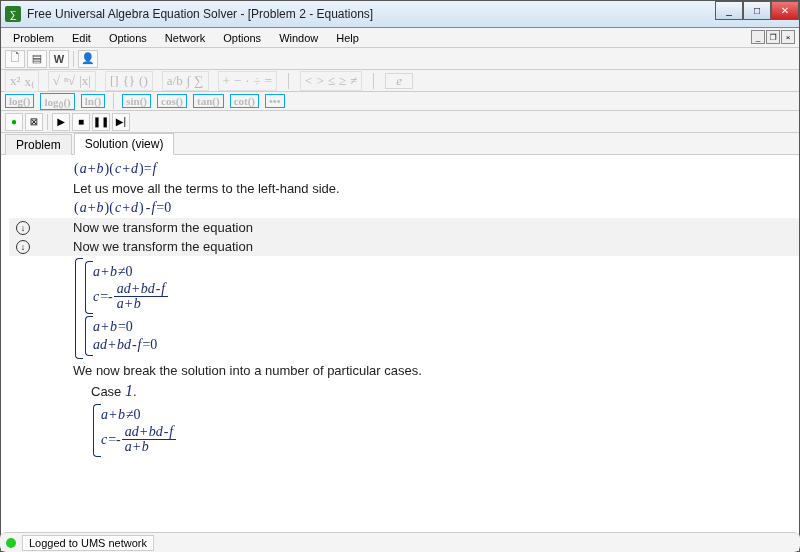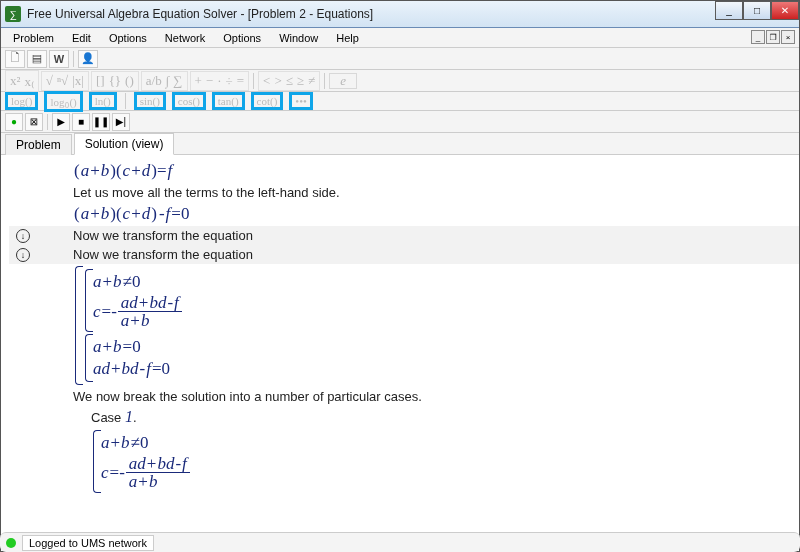--- a/index.html
+++ b/index.html
@@ -15,43 +15,43 @@
 
   .menubar { height:20px; background:#f4f4f4; border-bottom:1px solid #ccc; display:flex; align-items:center; padding:0 4px; gap:2px; position:relative;}
   .menubar .menu-item { padding:2px 8px; cursor:default;}
   .menubar .mdi-controls { position:absolute; right:4px; top:2px; display:flex; gap:1px;}
   .menubar .mdi-controls span { width:14px; height:14px; border:1px solid #888; background:#eee; font-size:8px; display:flex;align-items:center;justify-content:center;}
 
   .toolbar { height:22px; background:#f4f4f4; border-bottom:1px solid #ccc; display:flex; align-items:center; padding:0 4px; gap:2px;}
   .tbtn { width:20px; height:18px; border:1px solid #ccc; background:#fafafa; display:flex; align-items:center; justify-content:center; font-size:11px; color:#444;}
   .tsep{width:1px;height:16px;background:#ccc;margin:0 2px;}
 
-  .toolbar-math { height:22px; background:#f4f4f4; border-bottom:1px solid #ccc; display:flex; align-items:center; padding:0 4px; gap:2px; color:#b8b8b8; font-family:'Times New Roman',serif; font-size:13px;}
+  .toolbar-math { height:22px; background:#f4f4f4; border-bottom:1px solid #ccc; display:flex; align-items:center; padding:0 4px; gap:9px; color:#b8b8b8; font-family:'Times New Roman',serif; font-size:13px;}
   .toolbar-math .g{border:1px solid #e0e0e0; padding:1px 4px; display:flex; gap:4px;min-height:16px;align-items:center;}
   .toolbar-math .ebox{border:1px solid #d8d8d8;width:28px;height:16px;display:flex;align-items:center;justify-content:center;font-style:italic;}
 
   .toolbar-func { height:19px; background:#f4f4f4; border-bottom:1px solid #ccc; display:flex; align-items:center; padding:0 4px; gap:6px; color:#bbb; font-family:'Times New Roman',serif; font-size:11px;}
-  .toolbar-func span{border:3px solid #0ea5e9;padding:0 3px;}
+  .toolbar-func span{border:1px solid #0ea5e9;padding:0 3px;font-weight:bold;}
 
   .playbar { height:22px; background:#f4f4f4; border-bottom:1px solid #ccc; display:flex; align-items:center; padding:0 4px; gap:2px;}
   .pbtn { width:18px;height:18px;border:1px solid #ccc;background:#fafafa;display:flex;align-items:center;justify-content:center;font-size:10px;}
   .pbtn.green{color:#0a0;}
 
   .tabs{height:22px;background:#f4f4f4;border-bottom:1px solid #ccc;display:flex;align-items:flex-end;padding:0 4px;}
   .tab{padding:3px 10px;border:1px solid #ccc;border-bottom:none;background:#f0f0f0;margin-right:2px;font-size:12px;position:relative;top:1px;}
   .tab.active{background:#fff;border-bottom:1px solid #fff;}
 
   .content-wrap{position:relative;height:367px;}
   .content{height:100%;overflow-y:scroll;overflow-x:auto;background:#fff;padding:4px 0 4px 8px;}
   .row{display:flex;align-items:center;padding:2px 0;}
   .gutter{width:28px;flex-shrink:0;display:flex;align-items:center;justify-content:center;}
   .gutter .circ{width:14px;height:14px;border:1.5px solid #333;border-radius:50%;display:flex;align-items:center;justify-content:center;font-size:9px;}
   .indent1{padding-left:36px;}
   .indent2{padding-left:54px;}
-  .math{font-family:'Times New Roman',serif;font-size:17px;font-style:italic;color:#1a2a7a;}
+  .math{font-family:'Times New Roman',serif;font-size:14px;font-style:italic;color:#1a2a7a;}
   .math .op{font-style:normal;padding:0 1px;}
   .plain{font-family:Arial,sans-serif;font-size:13px;color:#222;}
   .shade{background:#f2f2f2;}
   .frac{display:inline-flex;flex-direction:column;vertical-align:middle;line-height:1;}
   .frac .num{border-bottom:1px solid #1a2a7a;padding:0 3px;}
   .frac .den{padding:0 3px;}
   .bracket-group{display:flex;align-items:stretch;}
   .bracket{width:10px;position:relative;flex-shrink:0;}
   .bracket::before{content:"";position:absolute;left:2px;top:0;bottom:0;width:7px;border-left:1.5px solid #1a2a7a;border-top:1.5px solid #1a2a7a;border-bottom:1.5px solid #1a2a7a;border-top-left-radius:4px;border-bottom-left-radius:4px;}
   .case-body{display:flex;flex-direction:column;gap:2px;padding:3px 0;}

